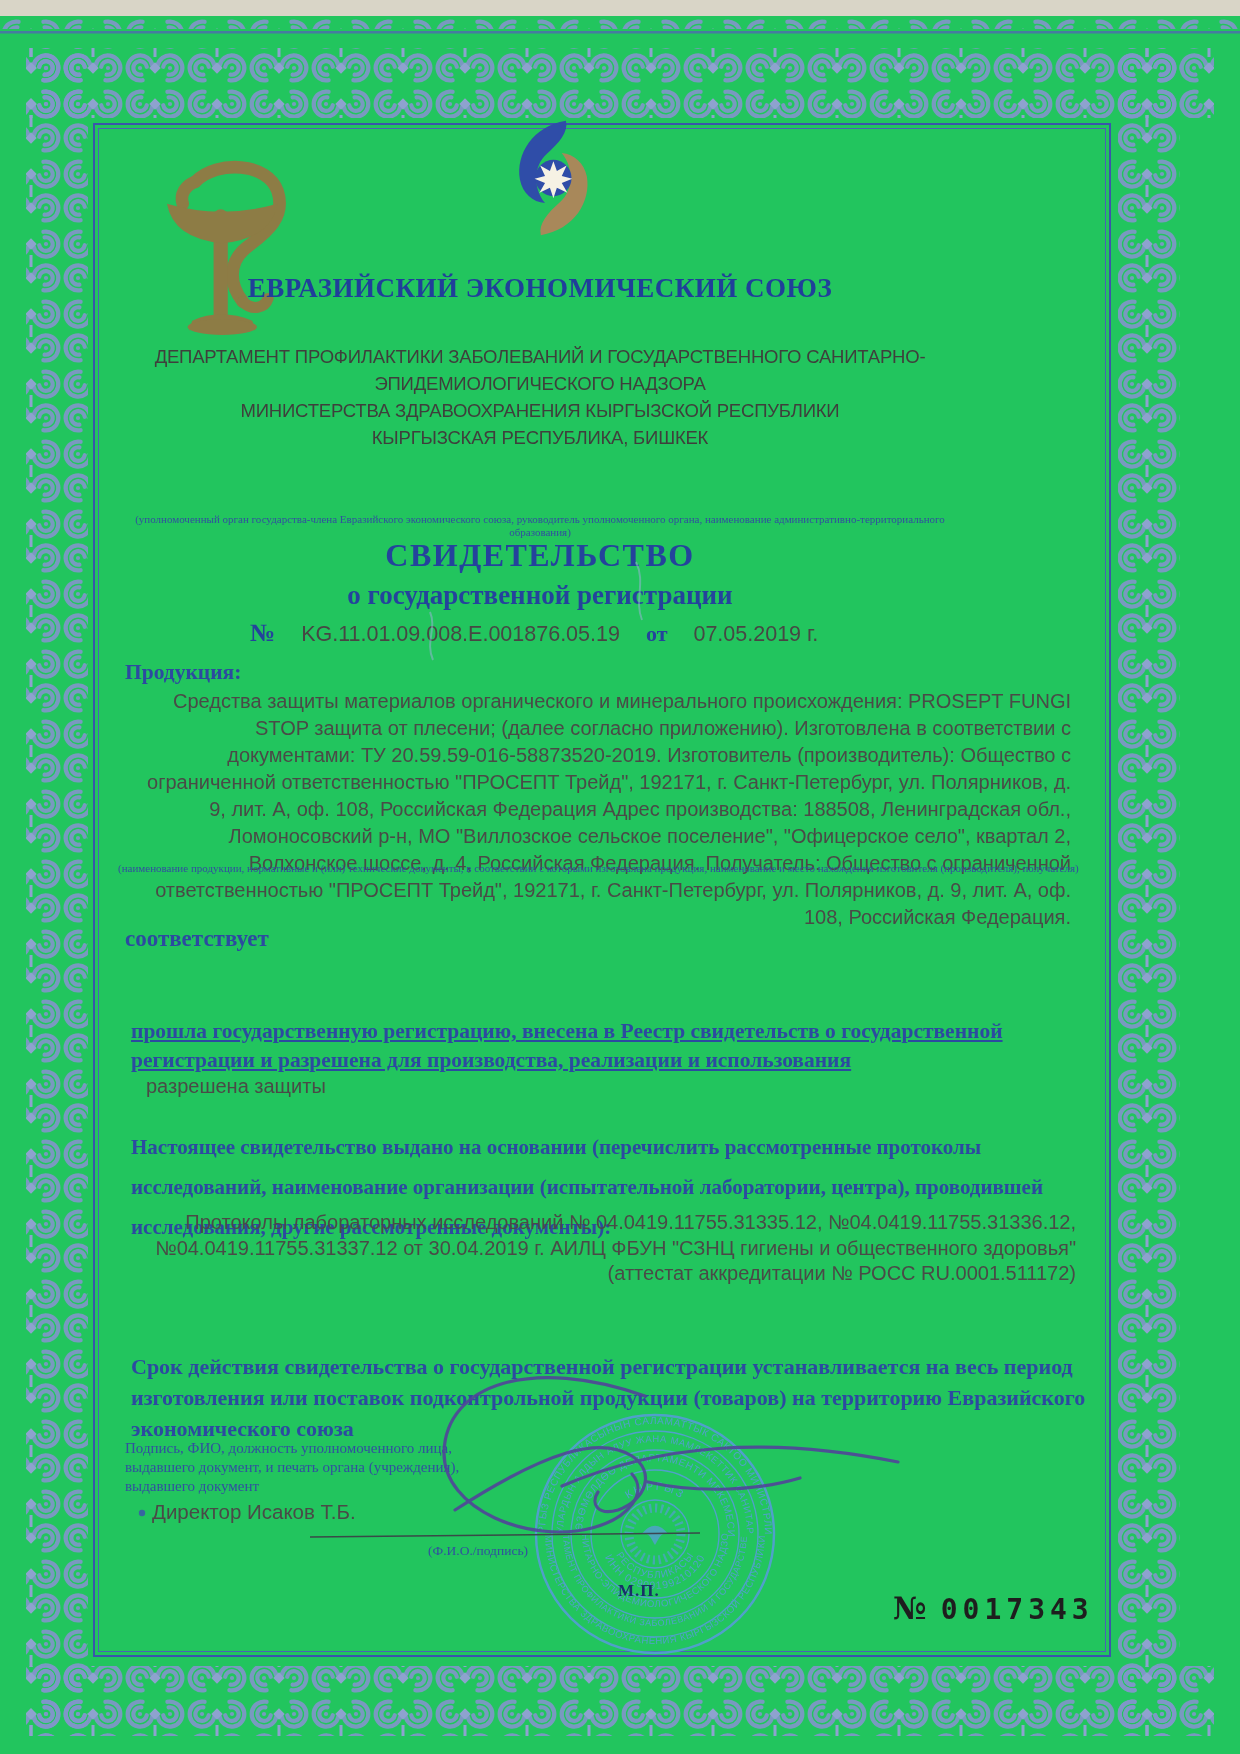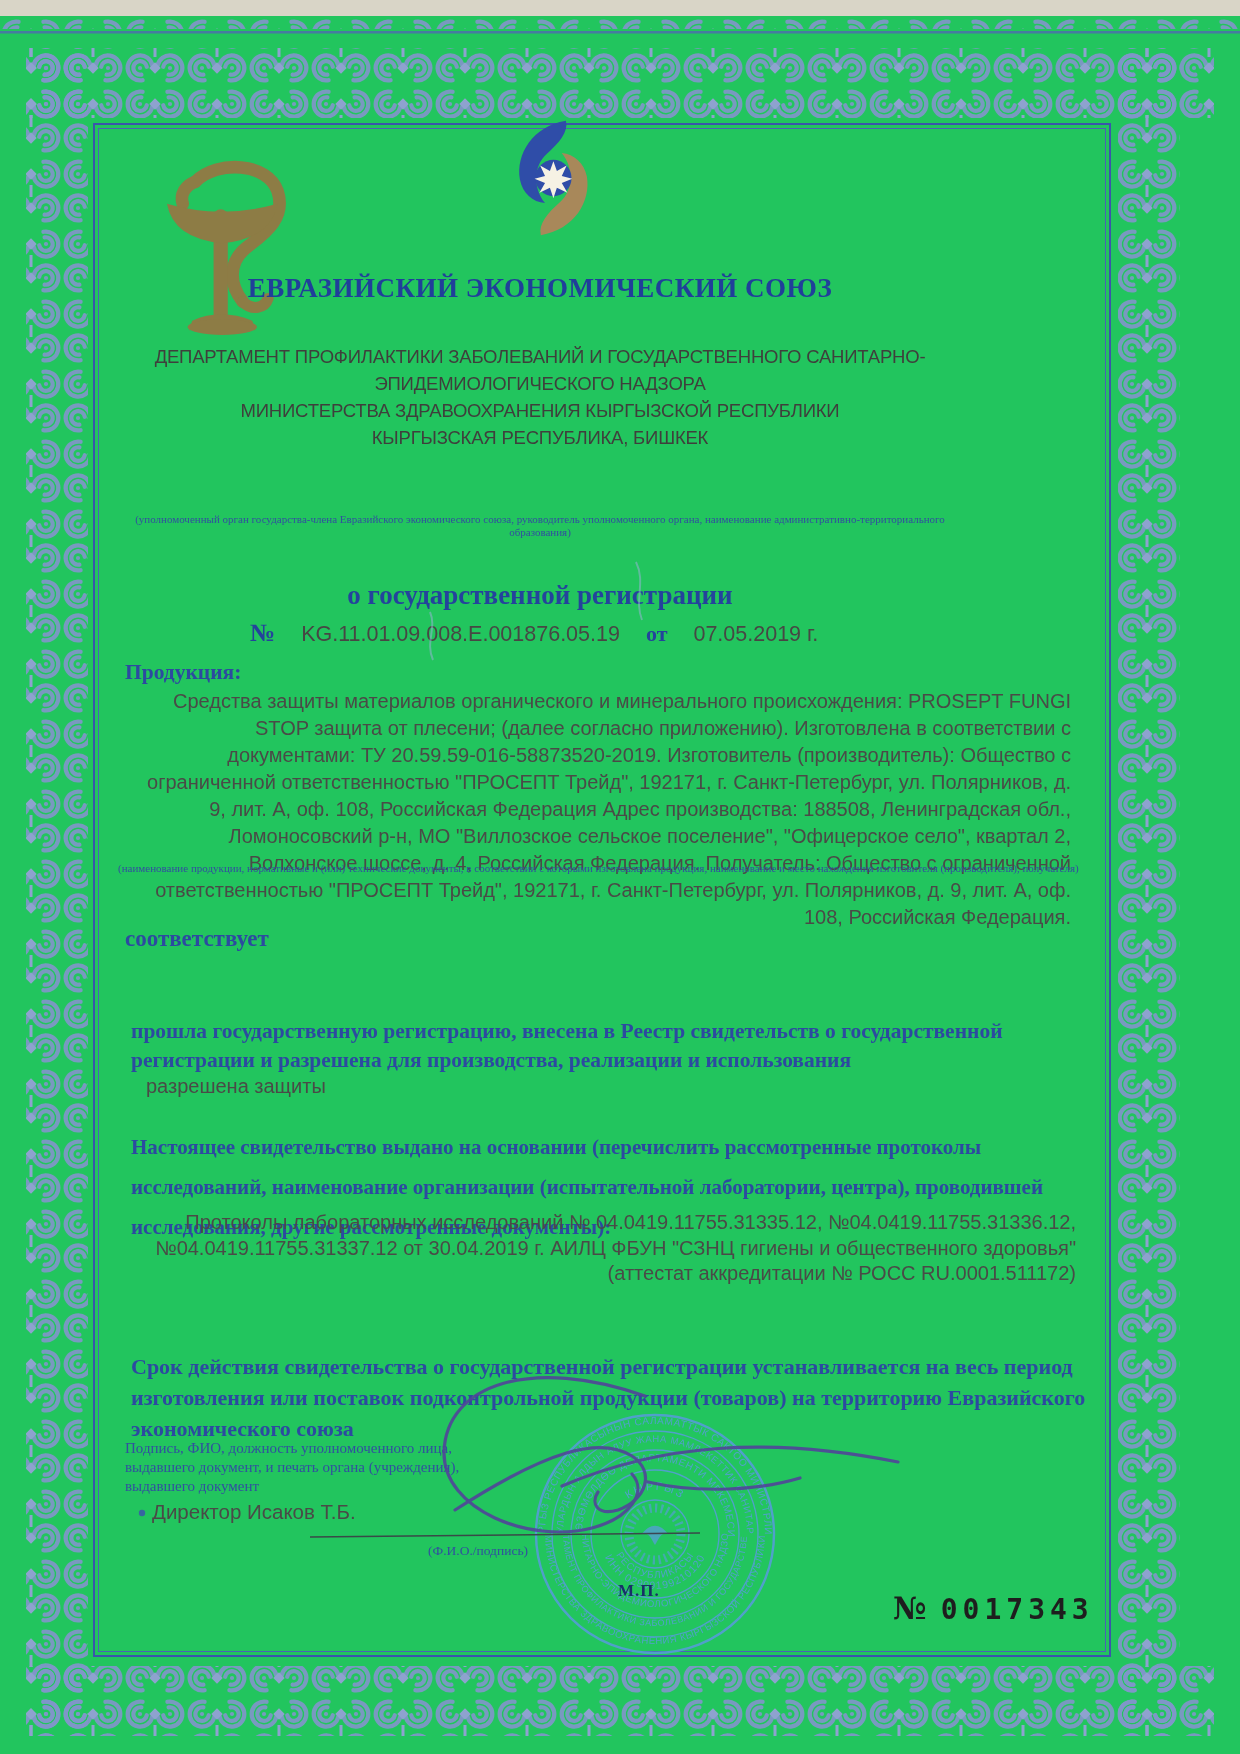--- a/index.html
+++ b/index.html
@@ -37,21 +37,21 @@
   .body-text{font-size:20px;line-height:27px;color:#4a4a47;text-align:right;}
   .small-note{font-family:"Liberation Serif",serif;font-size:11px;line-height:13px;color:#31509f;}
   .blue-statement{font-family:"Liberation Serif",serif;font-weight:700;font-size:21.5px;
                   line-height:29px;color:#2c4aa0;}
 
   .product-label{left:125px;top:644px;}
   .product-text{left:146px;top:672px;width:925px;}
   .product-note{left:118px;top:846px;width:1000px;}
   .compliance-label{left:125px;top:910px;font-size:23px;}
   .compliance-text{left:146px;top:944px;width:900px;font-size:20.5px;line-height:29px;}
-  .registration-statement{left:131px;top:1001px;width:960px;}
+  .registration-statement{left:131px;top:1001px;width:960px;text-decoration:underline;}
   .registration-object{left:146px;top:1057px;}
   .basis-heading{left:131px;top:1111px;width:930px;font-size:21px;line-height:40px;}
   .basis-text{left:146px;top:1194px;width:930px;line-height:25.5px;}
   .validity-text{left:131px;top:1335px;width:990px;font-size:22px;line-height:31px;}
 
   .signature-note{left:125px;top:1423px;font-size:15px;line-height:19px;color:#31509f;}
   .signer{left:152px;top:1484px;font-size:20.5px;color:#4a4a47;}
   .sig-caption{left:428px;top:1527px;font-size:13.5px;color:#31509f;}
   .seal-mark{left:618px;top:1565px;font-weight:700;font-size:17px;color:#183067;letter-spacing:1px;}
 
@@ -122,20 +122,21 @@
     <path d="M61 31 l2.5 7 7-4 -3.5 7.5 7.5 2 -7.5 3 4 7 -7.5 -3.5 -2.5 7.5 -2.5 -7.5 -7.5 3.5 4 -7 -7.5 -3 7.5 -2 -3.5 -7.5 7 4 Z" fill="#f6f2e4"></path>
   </svg>
 
   <div class="abs center union-title serif">ЕВРАЗИЙСКИЙ ЭКОНОМИЧЕСКИЙ СОЮЗ</div>
   <div class="abs center department pre">ДЕПАРТАМЕНТ ПРОФИЛАКТИКИ ЗАБОЛЕВАНИЙ И ГОСУДАРСТВЕННОГО САНИТАРНО-
 ЭПИДЕМИОЛОГИЧЕСКОГО НАДЗОРА
 МИНИСТЕРСТВА ЗДРАВООХРАНЕНИЯ КЫРГЫЗСКОЙ РЕСПУБЛИКИ
 КЫРГЫЗСКАЯ РЕСПУБЛИКА, БИШКЕК</div>
   <div class="abs center authority-note serif">(уполномоченный орган государства-члена Евразийского экономического союза, руководитель уполномоченного органа, наименование административно-территориального образования)</div>
 
+  <div class="abs center doc-title serif">СВИДЕТЕЛЬСТВО</div>
   <div class="abs center doc-subtitle serif">о государственной регистрации</div>
 
   <div class="abs number-line">
     <span class="no-sign">№</span>
     <span class="no-value">KG.11.01.09.008.E.001876.05.19</span>
     <span class="from-word">от</span>
     <span class="no-date">07.05.2019 г.</span>
   </div>
 
   <div class="abs blue-label product-label">Продукция:</div>

